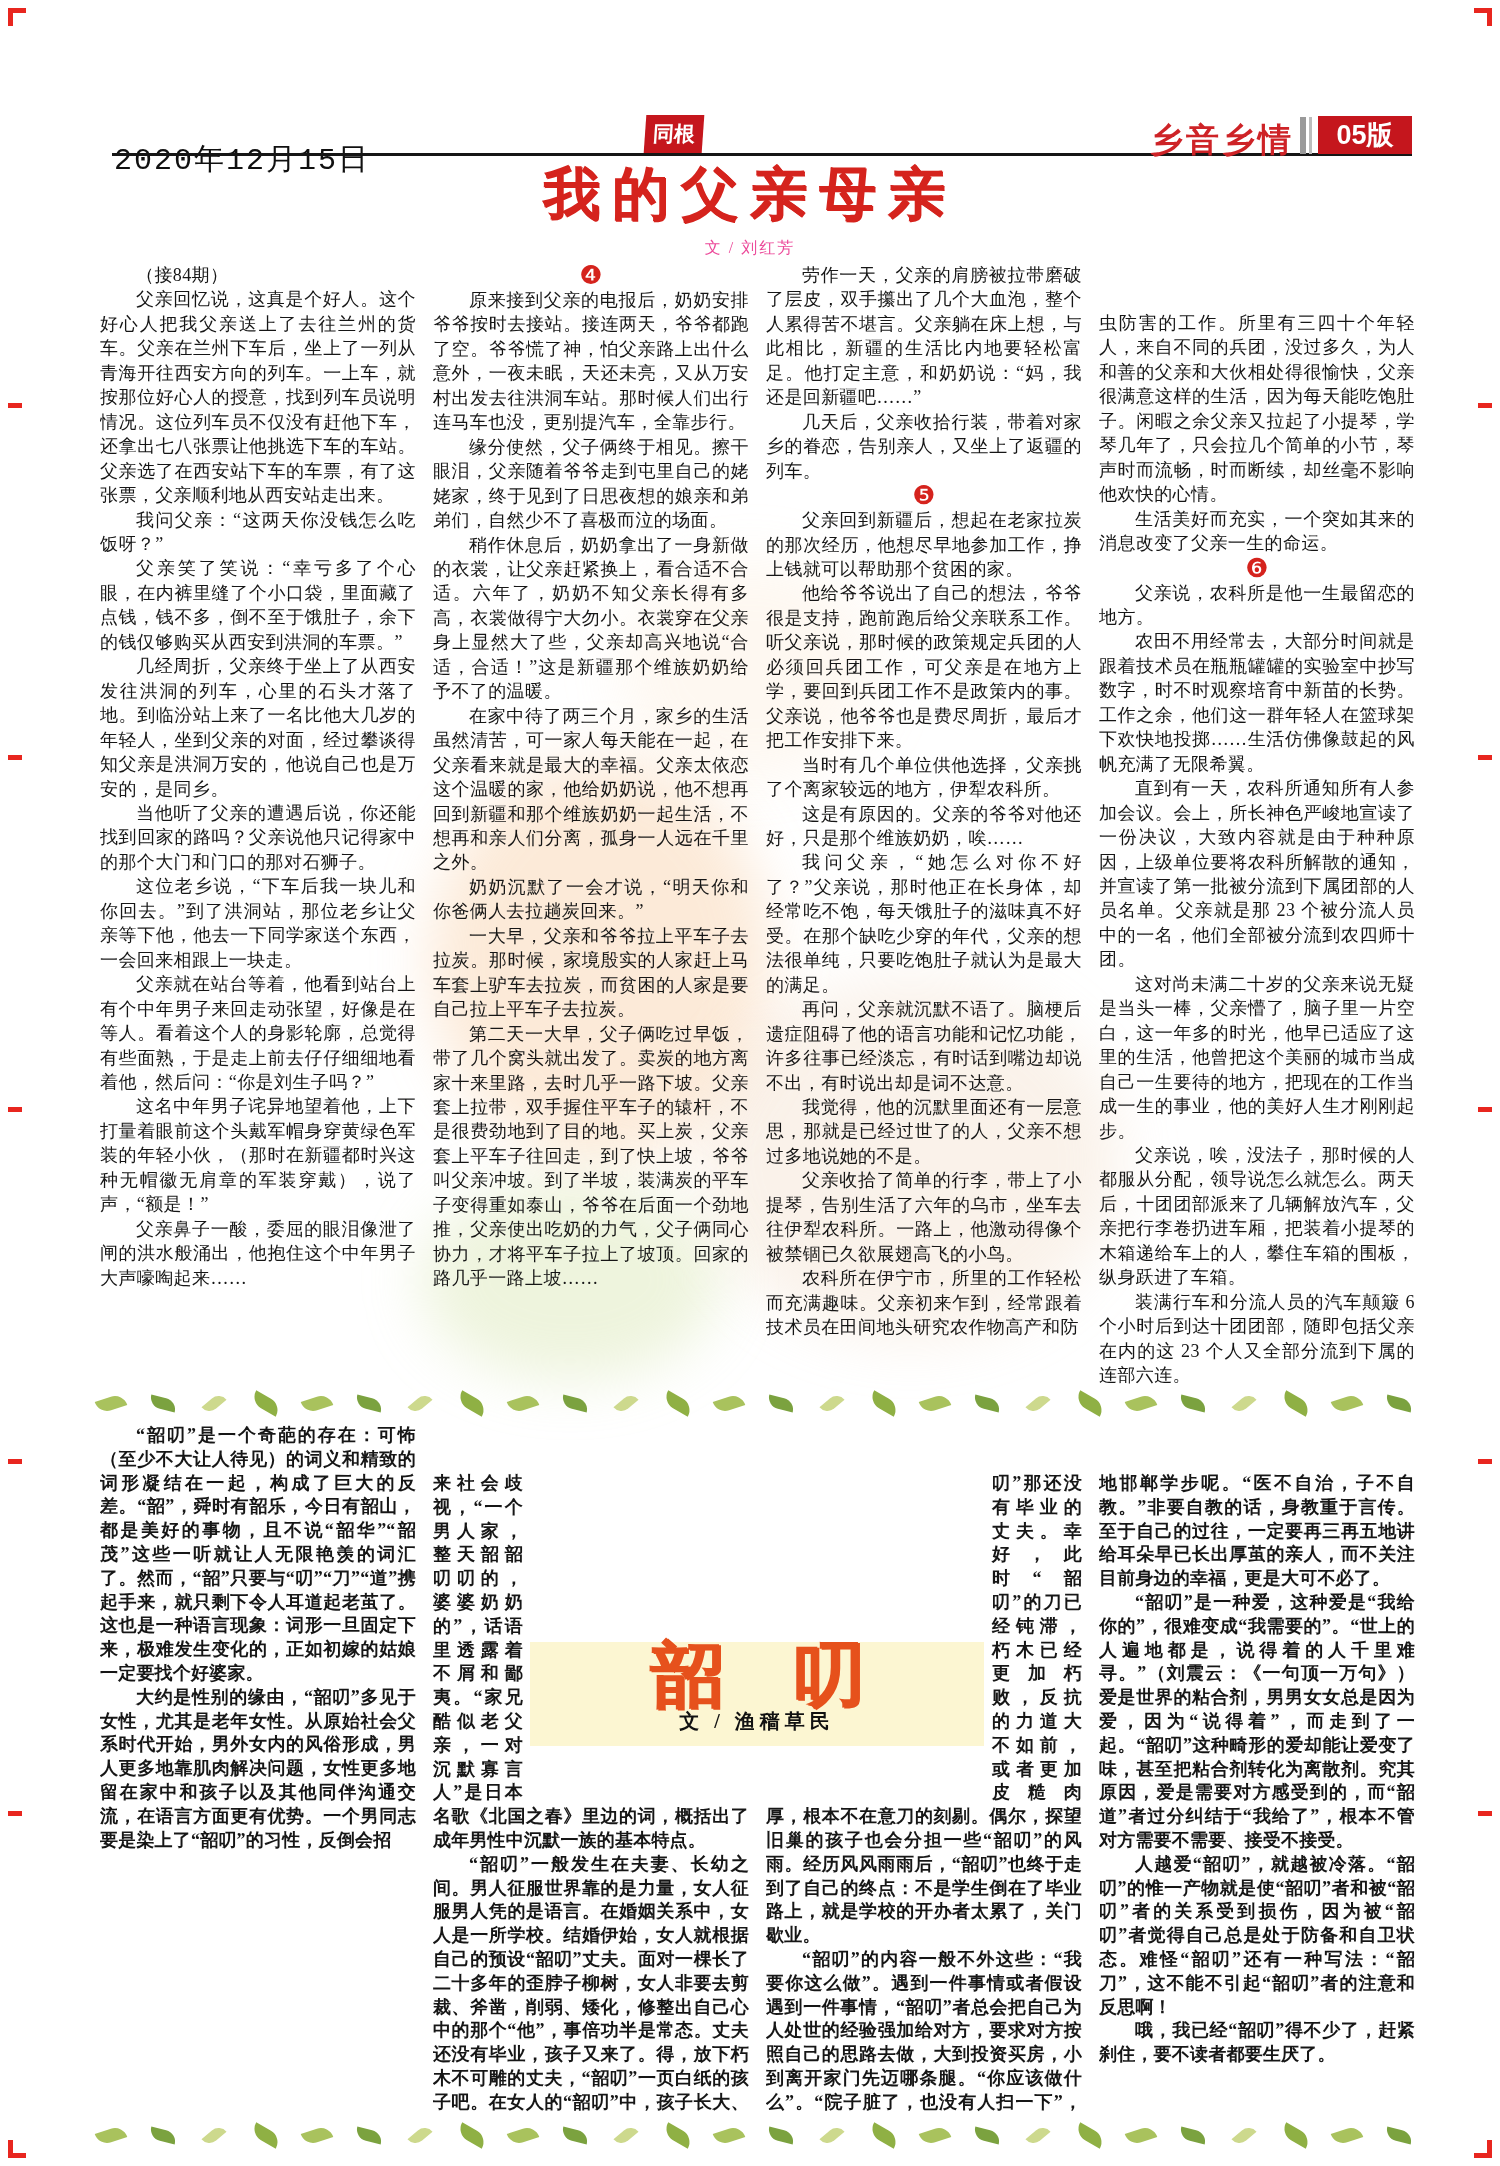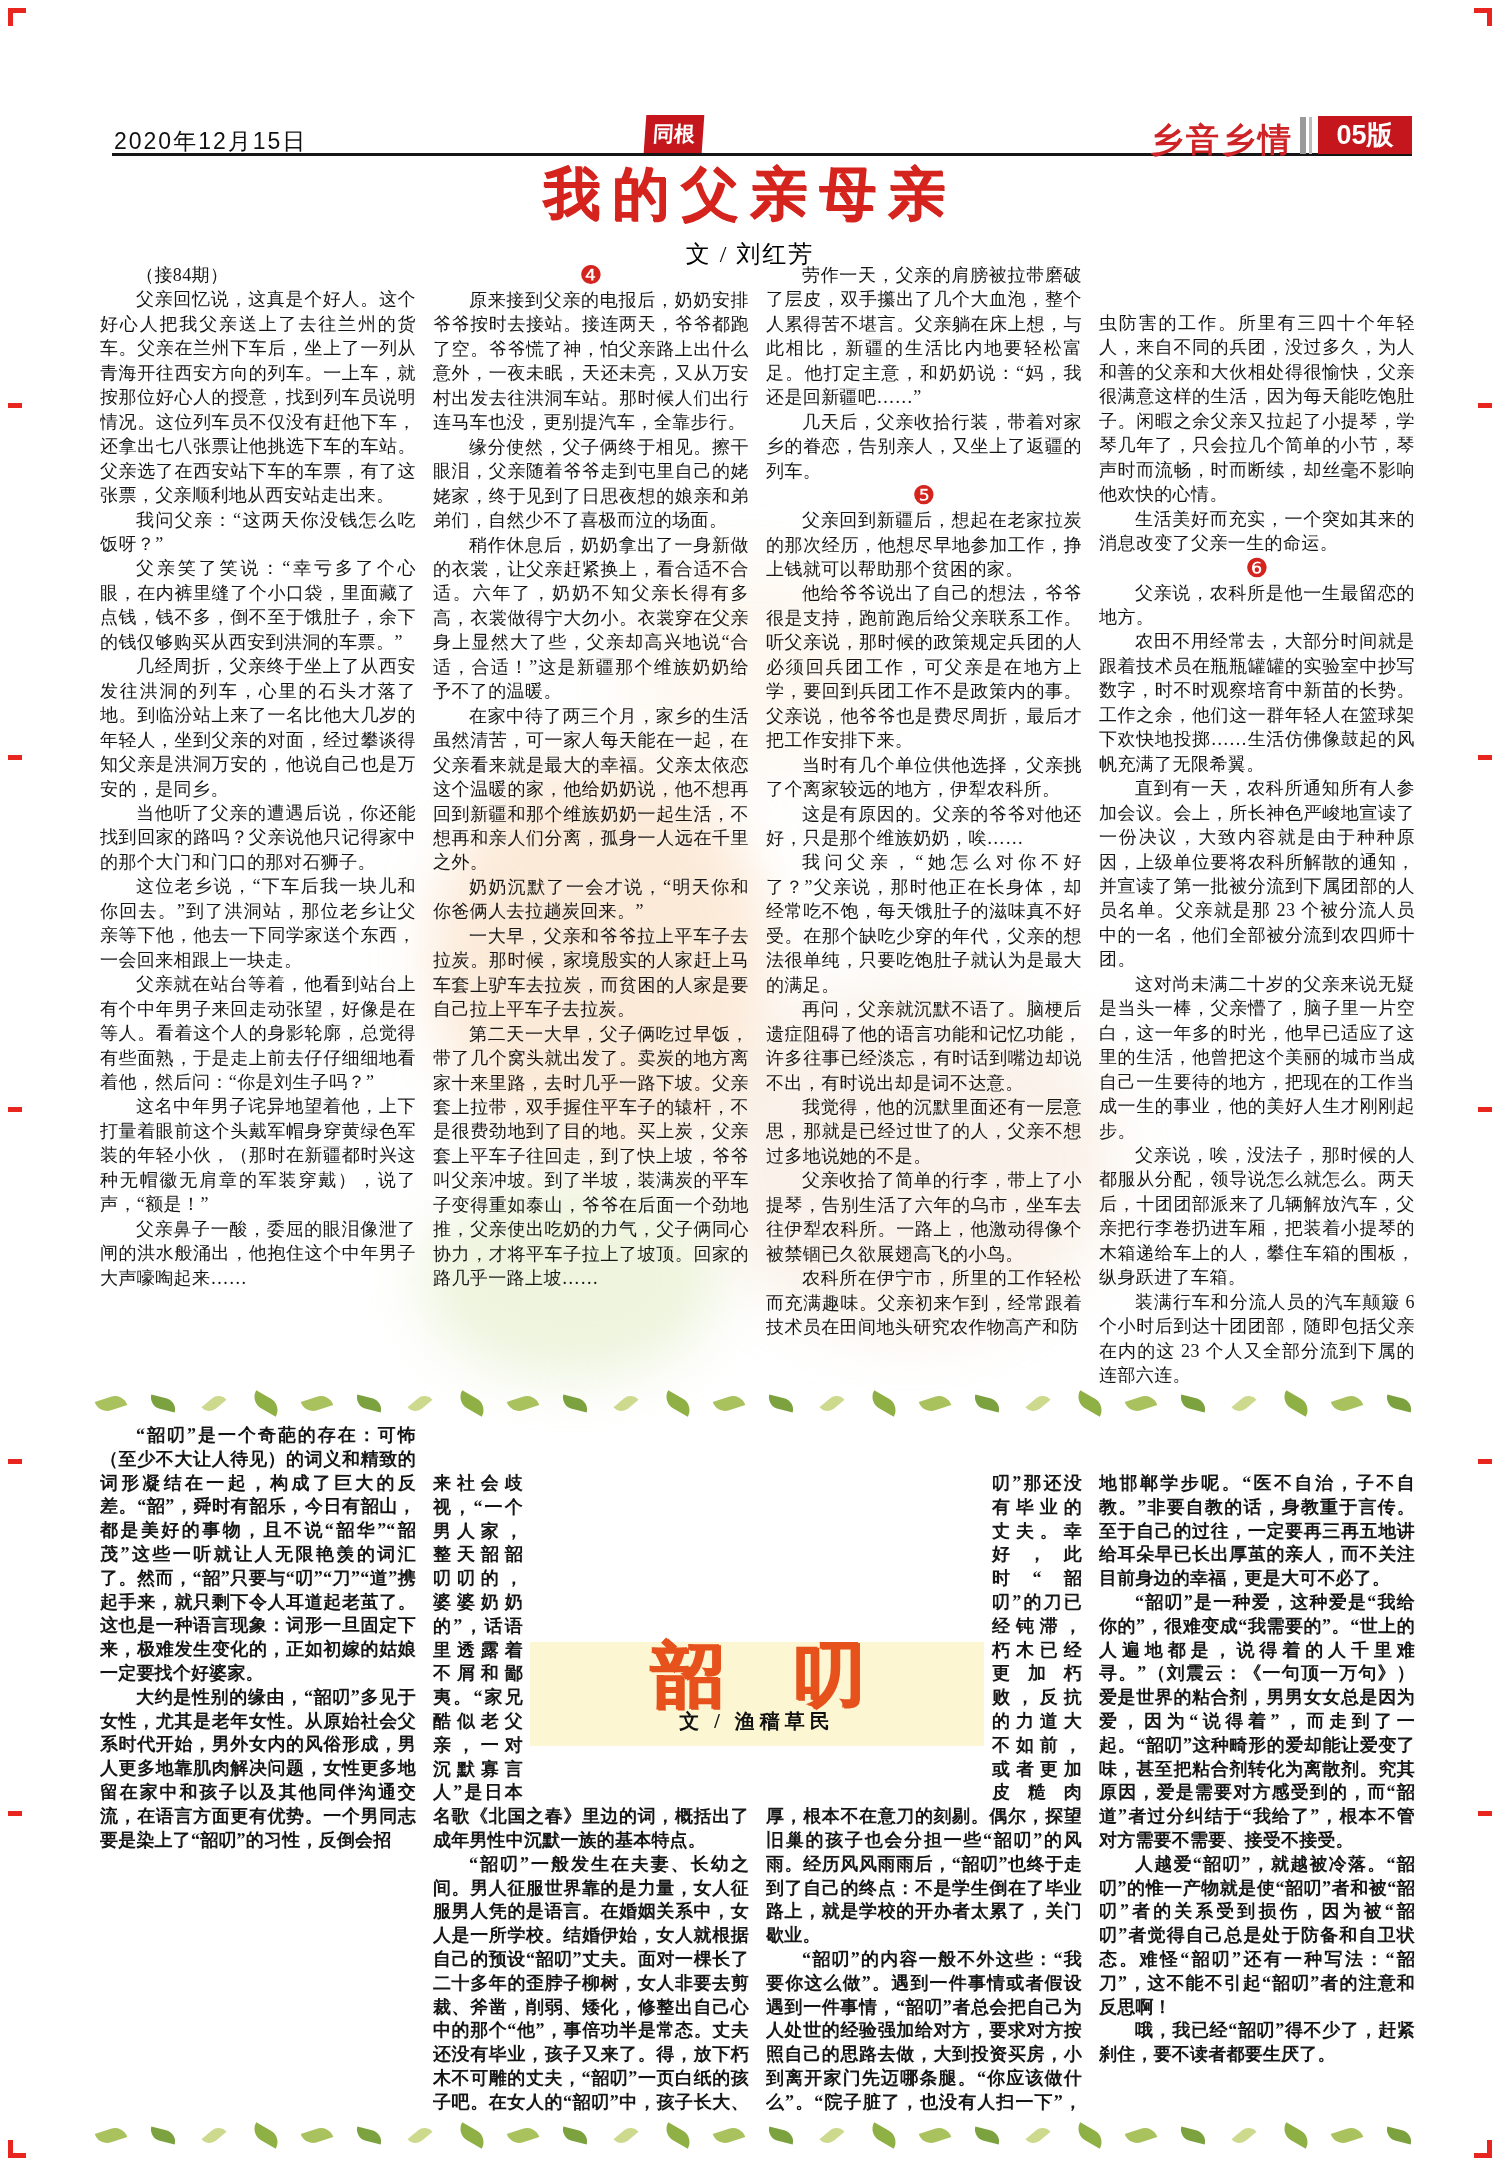--- a/index.html
+++ b/index.html
@@ -1,36 +1,36 @@
 <!DOCTYPE html>
 <html><head>
 <meta charset="utf-8">
 <style>
   html,body{margin:0;padding:0;background:#fff;}
   .page{position:relative;width:1500px;height:2166px;background:#ffffff;overflow:hidden;
         font-family:"Liberation Serif","DejaVu Serif",serif;color:#161616;}
   
-  .date{position:absolute;left:114px;top:126px;font-family:Liberation Sans, sans-serif;
-        font-size:23px;letter-spacing:2px;color:#101010;}
+  .date{position:absolute;left:114px;top:139px;font-family:Liberation Mono, monospace;
+        font-size:30px;letter-spacing:2px;color:#101010;}
   .rule{position:absolute;left:112px;top:153px;width:1300px;height:3px;background:#161616;}
   .masthead{position:absolute;left:645px;top:115px;width:58px;height:38px;background:#c5161d;
         color:#fff;font-weight:bold;font-size:21px;line-height:38px;text-align:center;
         transform:skewX(-4deg);font-family:"Liberation Serif",serif;}
   .section{position:absolute;left:1150px;top:118px;font-size:33px;font-weight:900;color:#ce2327;
         letter-spacing:3px;font-family:"Liberation Sans","DejaVu Sans",sans-serif;}
   .graybar1{position:absolute;left:1300px;top:117px;width:6px;height:37px;background:#9a9a9a;}
   .graybar2{position:absolute;left:1309px;top:117px;width:3px;height:37px;background:#bdbdbd;}
   .pageno{position:absolute;left:1318px;top:116px;width:94px;height:38px;background:#c5161d;color:#fff;
         font-weight:bold;font-size:27px;line-height:38px;text-align:center;
         font-family:"Liberation Sans","DejaVu Sans",sans-serif;}
   
   .a1title{position:absolute;left:0;right:0;top:156px;text-align:center;color:#d5231d;
         font-size:57px;font-weight:900;letter-spacing:12px;font-family:Liberation Serif, serif;
         text-shadow:1px 1px 0 #d5231d;}
-  .a1byline{position:absolute;left:0;right:0;top:238px;text-align:center;font-size:24px;letter-spacing:2px;color:#000000;}
+  .a1byline{position:absolute;left:0;right:0;top:238px;text-align:center;font-size:16px;letter-spacing:2px;color:#ec4899;}
   
   .col{position:absolute;width:316px;text-align:justify;z-index:2;}
   .a1 .col,.a1col{top:263px;height:1122px;font-size:18px;line-height:24.45px;letter-spacing:.4px;overflow:hidden;}
   .a2col{top:1424px;height:692px;font-size:18px;line-height:23.8px;letter-spacing:.2px;overflow:hidden;font-weight:600;}
   .c1{left:100px}.c2{left:433px}.c3{left:766px}.c4{left:1099px}
   .col p{margin:0;padding:0;}
   .col p.ind{text-indent:2em;}
   .col p.cont{text-indent:0;margin-top:48px;}
   .col p.right{text-align:right;font-family:"Liberation Serif",serif;letter-spacing:6px;}
   .secnum{text-align:center;color:#d5231d;font-size:26px;line-height:25px;

